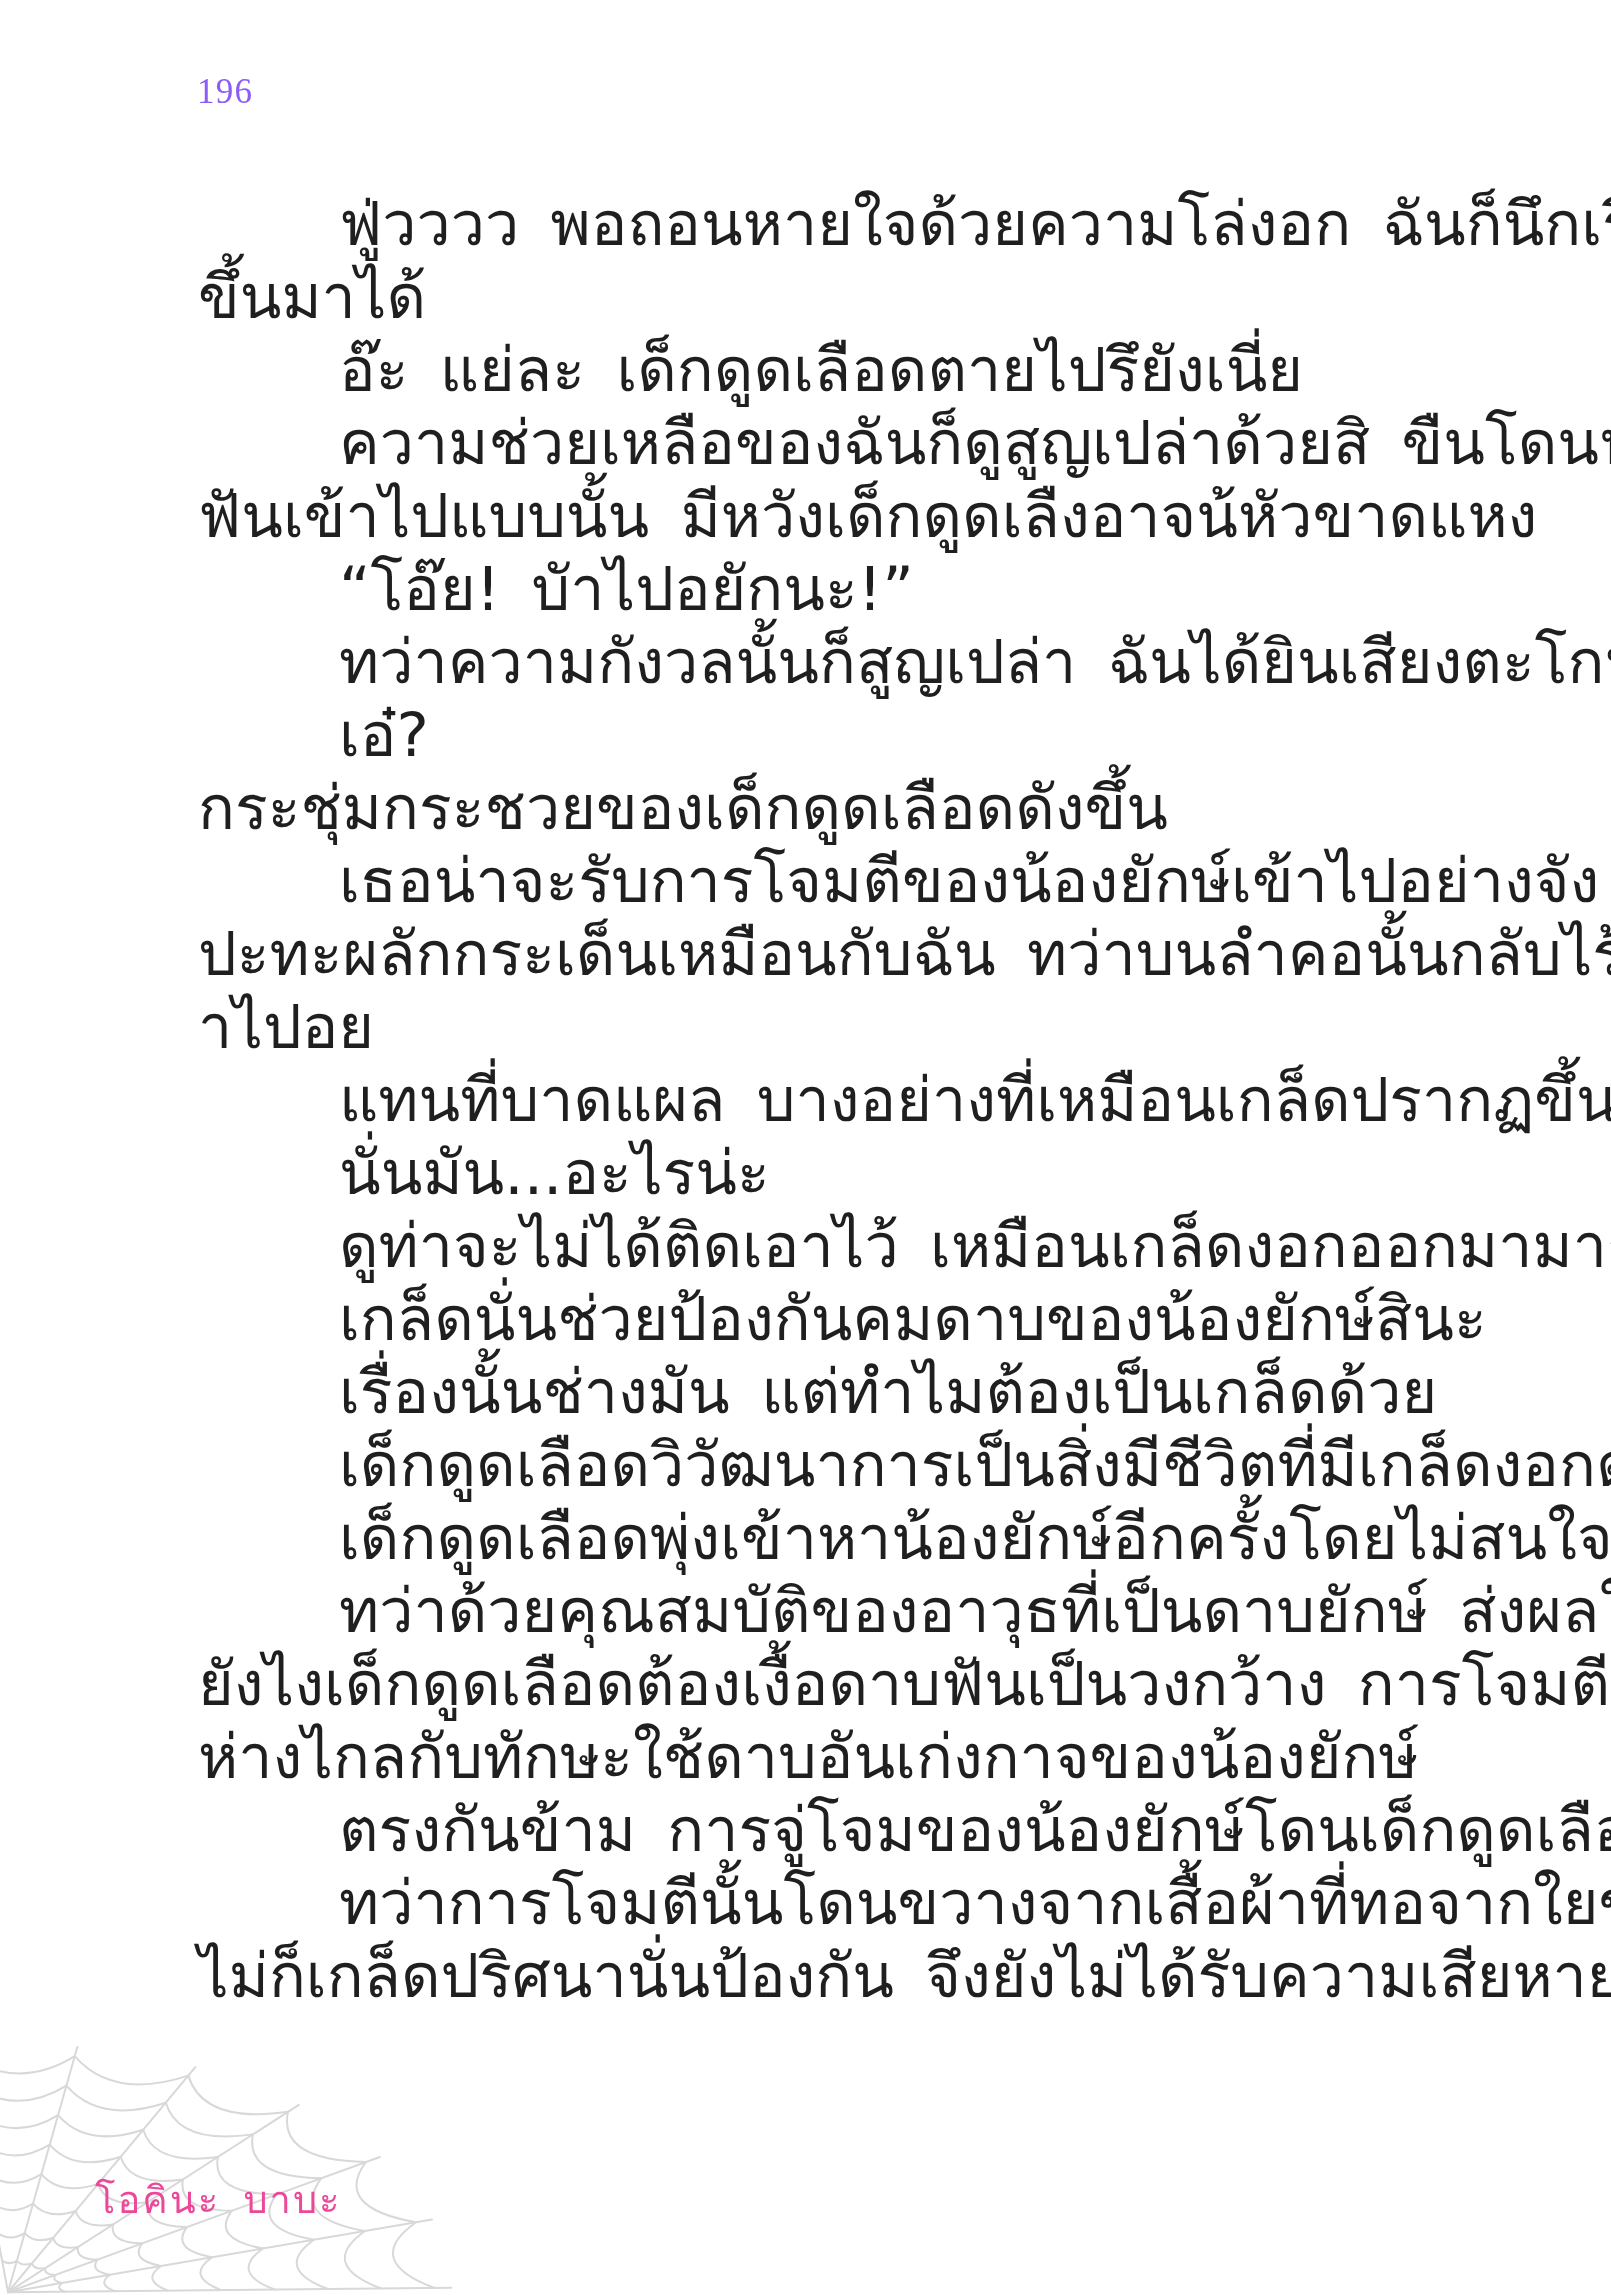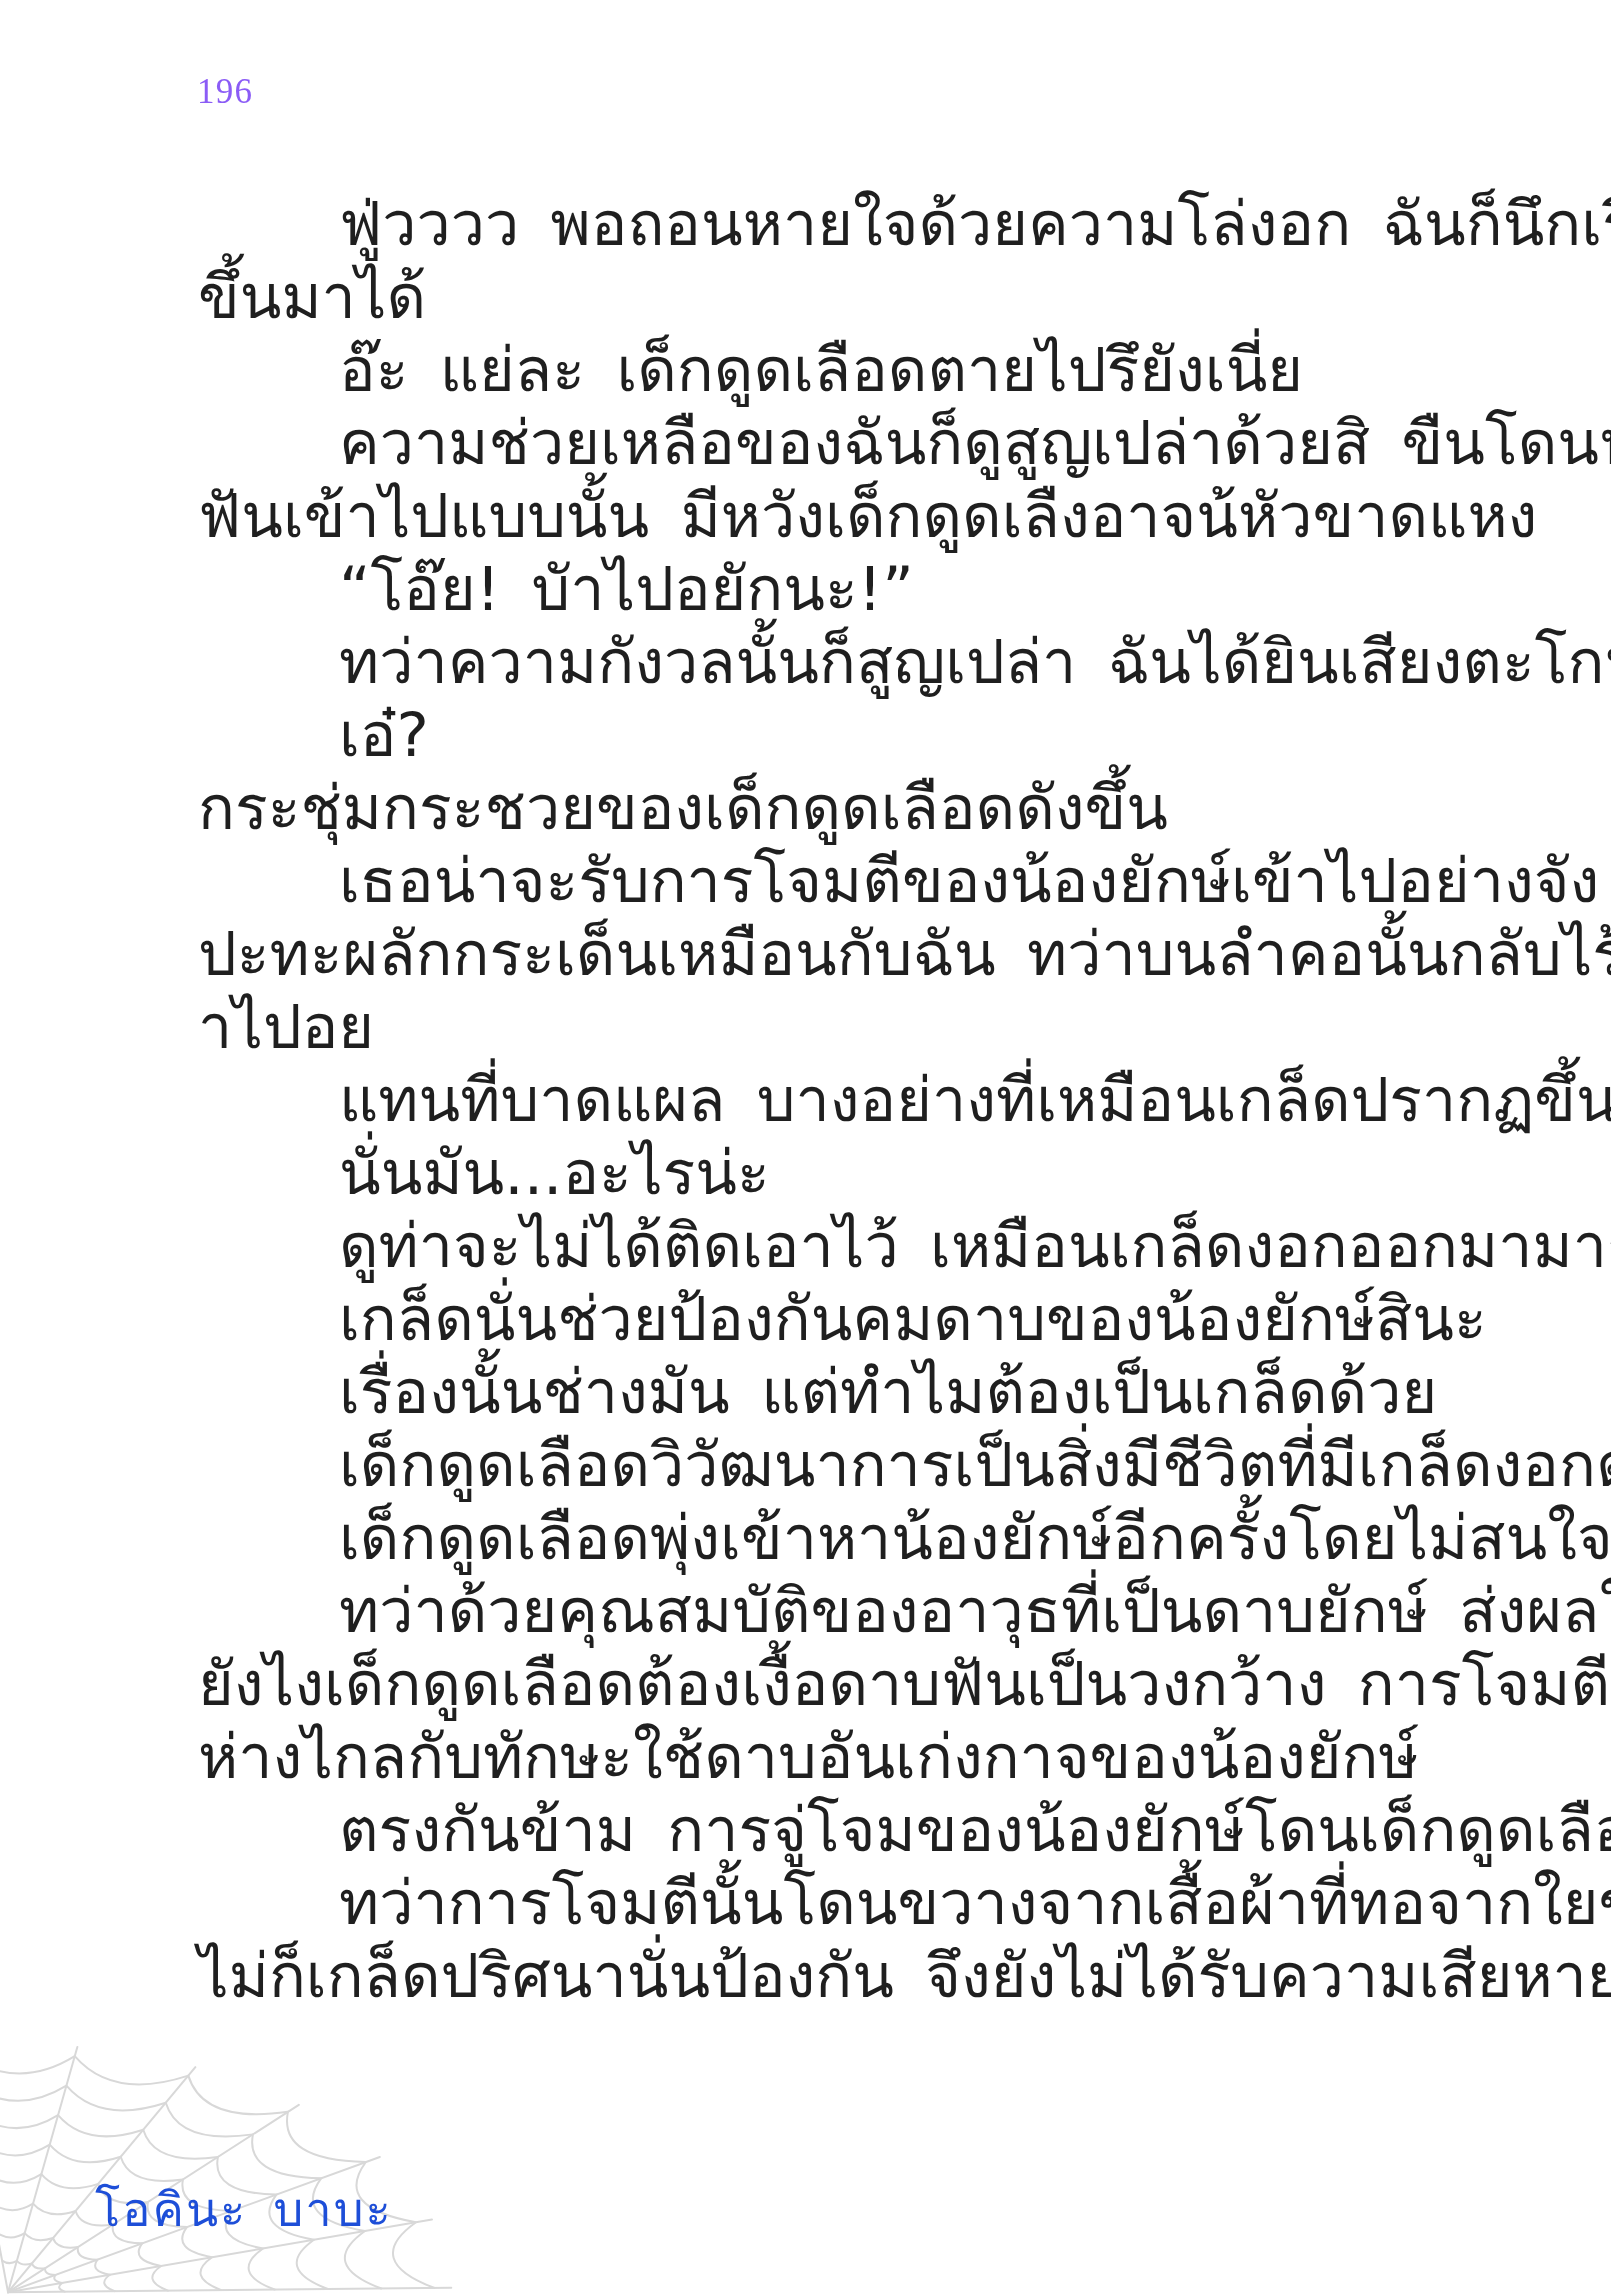--- a/index.html
+++ b/index.html
@@ -21,22 +21,22 @@
     word-spacing:12px;white-space:nowrap;
   }
   .line{height:73px;}
   .line.in{padding-left:141px;}
   .web{
     position:absolute;left:0;bottom:0;width:480px;height:267px;
     display:block;
   }
   .watermark{
     position:absolute;left:95px;top:2170px;
-    font-size:47px;line-height:60px;color:#1d4ed8;
-    letter-spacing:2px;word-spacing:9.3px;margin-top:10px;
+    font-size:38px;line-height:60px;color:#ec4899;
+    letter-spacing:2px;word-spacing:9.3px;
   }
 </style>
 </head>
 <body>
 
 <div class="page">
 
   <div class="page-number">196</div>
 
   <div class="text-block">

